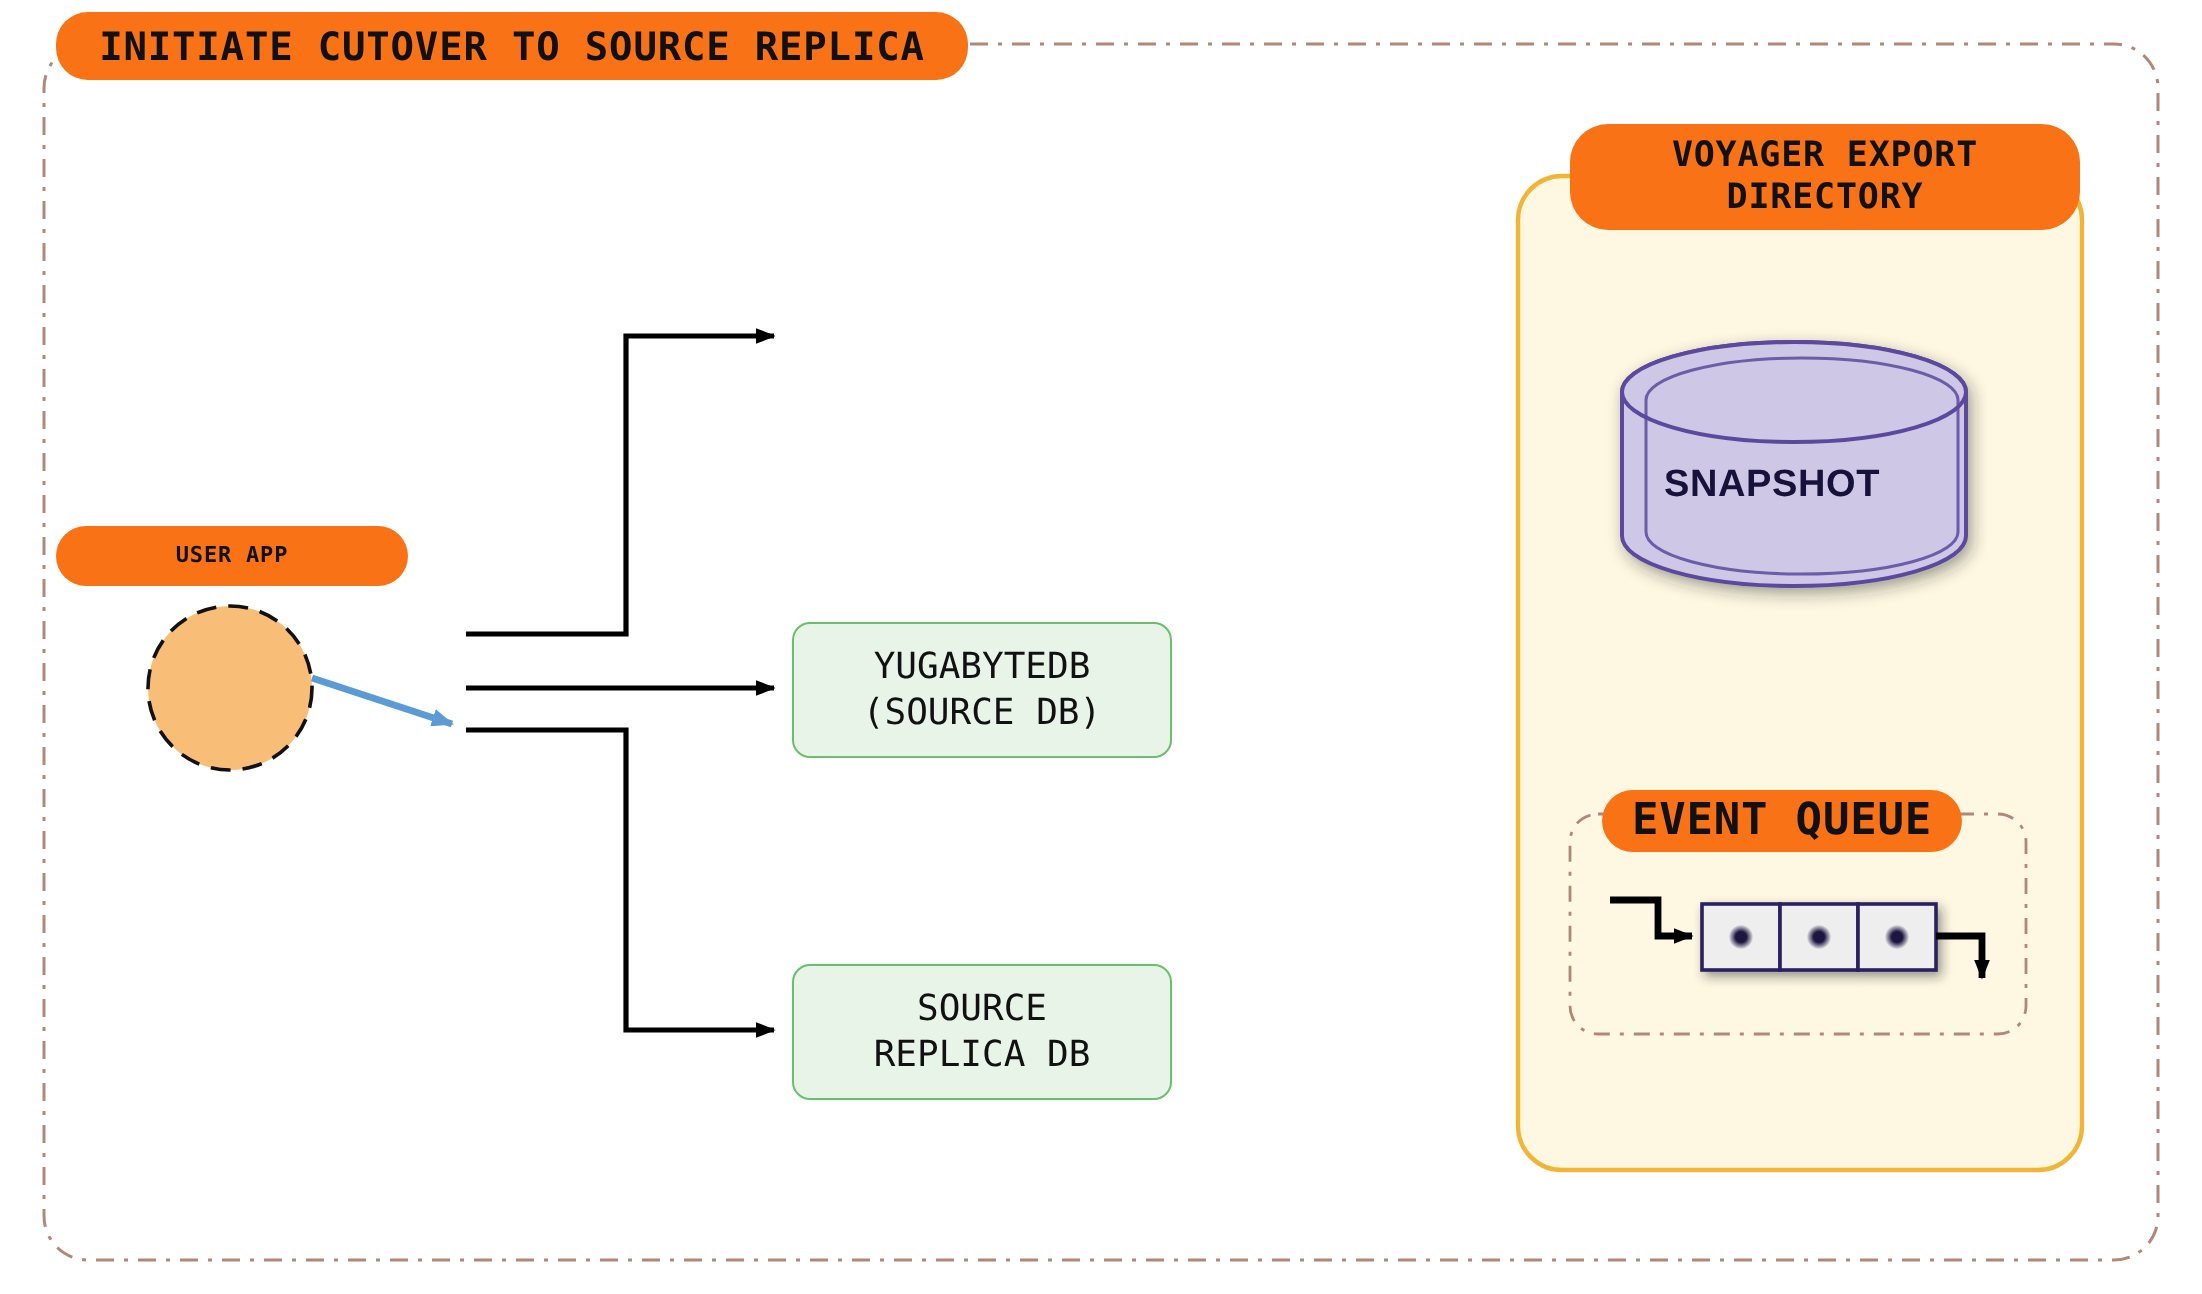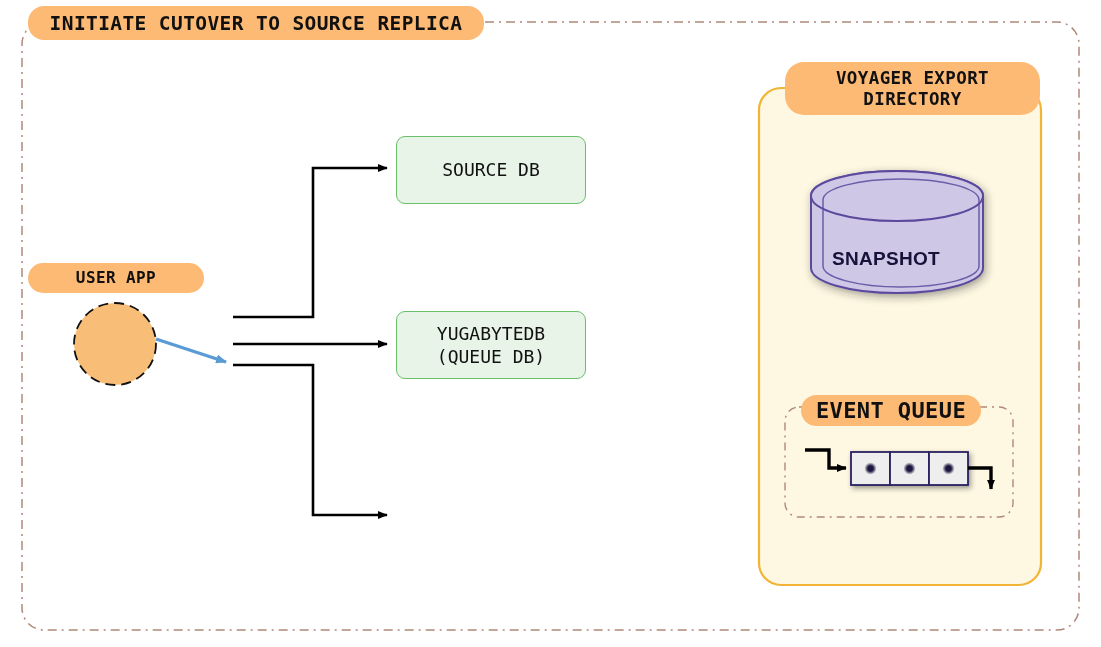--- a/index.html
+++ b/index.html
@@ -18,21 +18,21 @@
   .svg-layer {
     position: absolute;
     left: 0;
     top: 0;
     width: 1101px;
     height: 647px;
   }
   
   .pill {
     position: absolute;
-    background: #fdba74;
+    background: #f97316;
     border-radius: 16px;
     color: #111111;
     font-weight: 700;
     letter-spacing: 0.4px;
     text-align: center;
     display: flex;
     align-items: center;
     justify-content: center;
     z-index: 6;
     white-space: pre;
@@ -43,21 +43,21 @@
     top: 6px;
     width: 456px;
     height: 34px;
     font-size: 19.5px;
   }
   #userapp-pill {
     left: 28px;
     top: 263px;
     width: 176px;
     height: 30px;
-    font-size: 16px;
+    font-size: 11px;
   }
   #voyager-pill {
     left: 765px;
     top: 62px;
     width: 255px;
     height: 53px;
     font-size: 17.5px;
     flex-direction: column;
     border-radius: 19px;
     margin-left: 20px;
@@ -101,21 +101,20 @@
     display: flex;
     align-items: center;
     justify-content: center;
     font-family: "Liberation Sans", sans-serif;
     font-weight: 700;
     font-size: 19px;
     color: #17123a;
     letter-spacing: 0.3px;
     z-index: 7;
     white-space: pre;
-    margin-top: 16px;
   }
 </style>
 </head>
 <body>
 
 <div id="stage">
 
   <svg class="svg-layer" viewBox="0 0 1101 647" xmlns="http://www.w3.org/2000/svg">
     <defs>
       <marker id="arrow-black" markerWidth="10" markerHeight="8" refX="9.2" refY="4" orient="auto" markerUnits="userSpaceOnUse">
@@ -174,21 +173,22 @@
 
   <div class="pill" id="title-pill">INITIATE CUTOVER TO SOURCE REPLICA</div>
 
   <div class="pill" id="userapp-pill">USER APP</div>
 
   <div class="pill" id="voyager-pill">VOYAGER EXPORT
 DIRECTORY</div>
 
   <div class="pill" id="eventqueue-pill">EVENT QUEUE</div>
 
-  <div class="dbbox" id="box-source-db">SOURCE DB</div>
 
   <div class="dbbox" id="box-target-db">YUGABYTEDB
-(QUEUE DB)</div>
+(SOURCE DB)</div>
 
+  <div class="dbbox" id="box-replica-db">SOURCE
+REPLICA DB</div>
 
   <div id="snapshot-label">SNAPSHOT</div>
 
 </div>
 
 </body></html>

